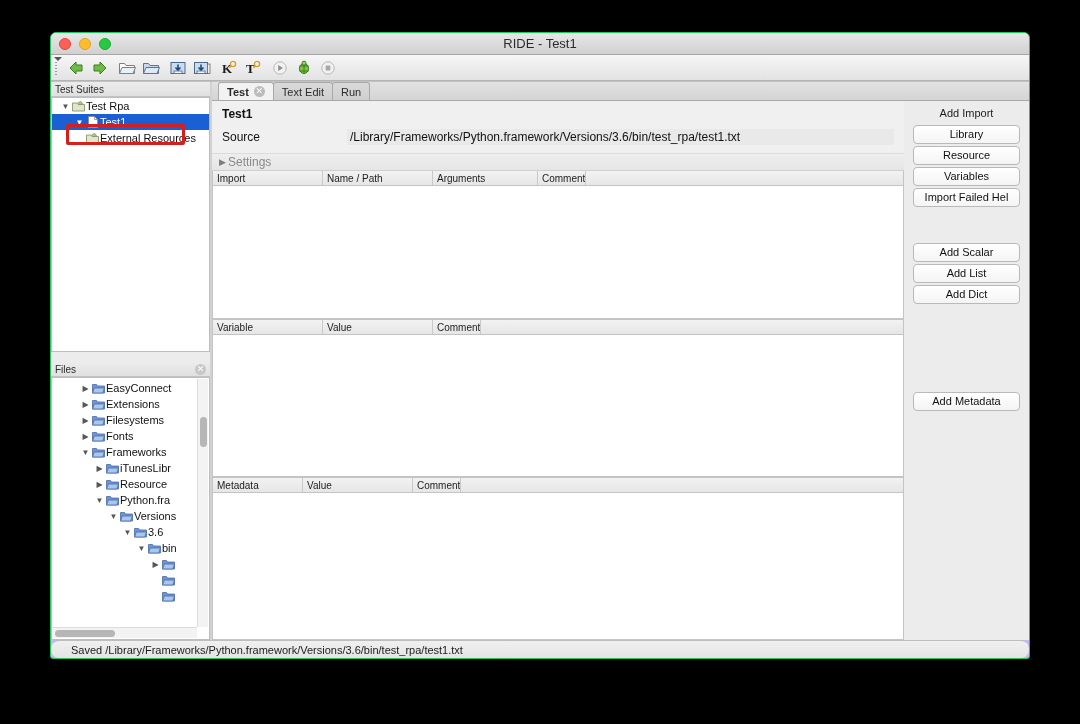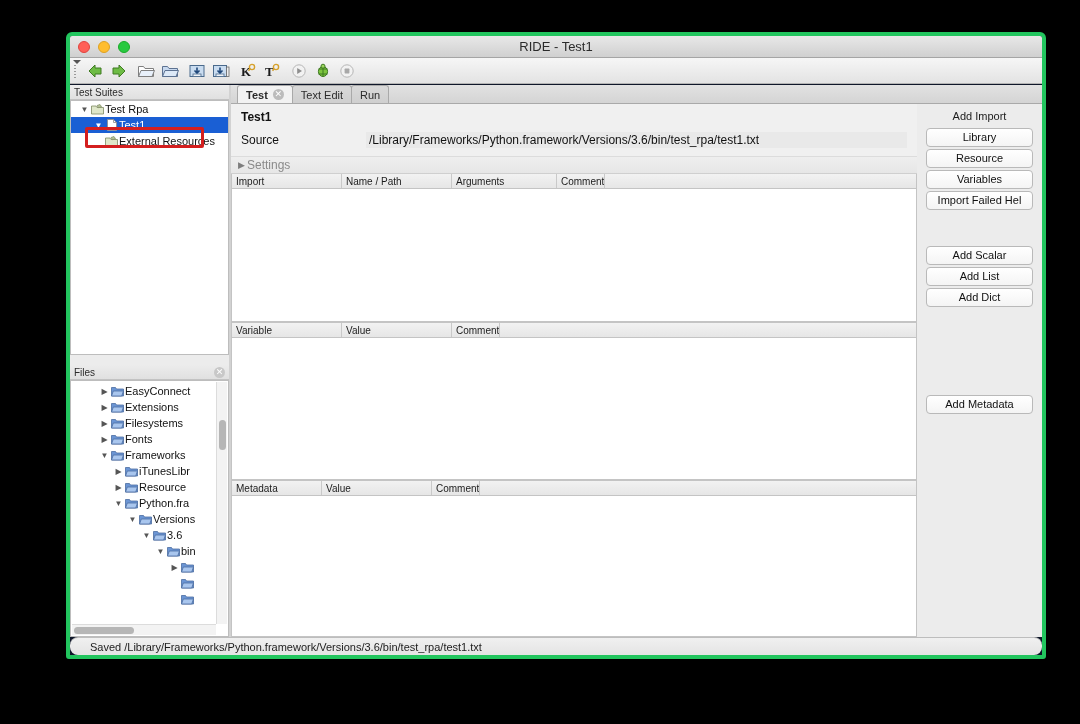--- a/index.html
+++ b/index.html
@@ -8,26 +8,25 @@
     background: #000;
     width: 1080px; height: 724px;
     overflow: hidden;
     font-family: "Liberation Sans", sans-serif;
   }
 
   #window {
     position: absolute;
     left: 50px; top: 32px;
     width: 980px; height: 627px;
-    background: #0f172a;
-    border: 4px solid #22c55e;
+    background: #c4b5fd;
+    border: 1px solid #22c55e;
     border-radius: 6px 6px 3px 3px;
     overflow: hidden;
     box-shadow: 0 2px 10px rgba(0,0,0,0.5);
-    margin-left: 16px;
   }
 
   
   .titlebar {
     height: 22px;
     background: linear-gradient(#e8e8e8, #d0d0d0);
     border-bottom: 1px solid #a5a5a5;
     position: relative;
   }
   .traffic {

